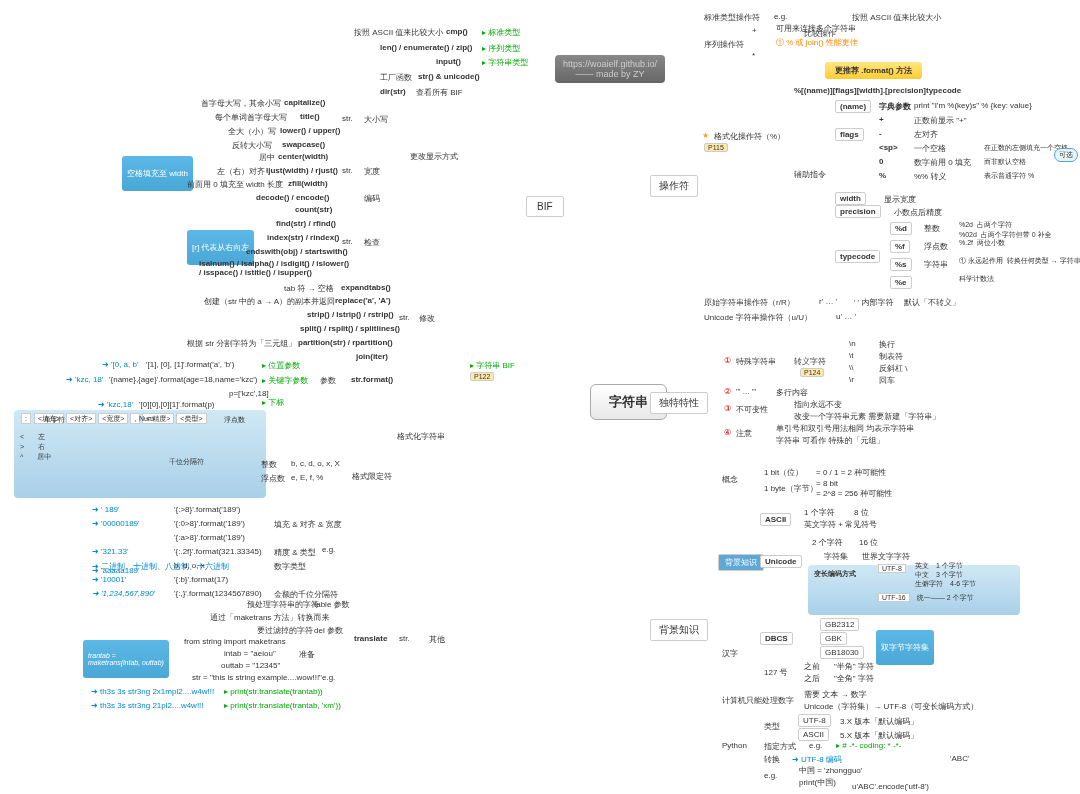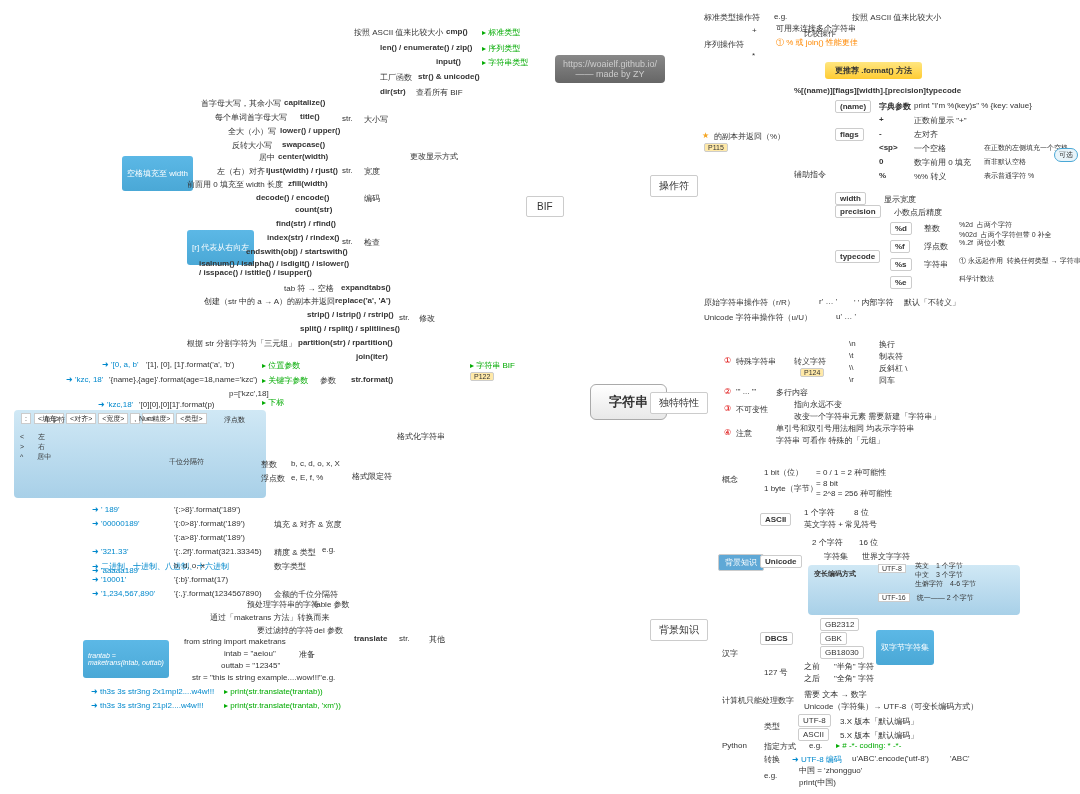--- a/index.html
+++ b/index.html
@@ -132,21 +132,21 @@
     <div class="node flag-b" style="left: 88px; top: 532px; margin-top: 33px;">➜ 'aaaaa189'</div>
     <div class="node" style="left: 170px; top: 532px;">'{:a&gt;8}'.format('189')</div>
     <div class="node flag-b" style="left: 88px; top: 546px;">➜ '321.33'</div>
     <div class="node" style="left: 170px; top: 546px;">'{:.2f}'.format(321.33345)</div>
     <div class="node" style="left: 270px; top: 546px;">精度 &amp; 类型</div>
     <div class="node flag-b" style="left: 88px; top: 560px;">➜ 二进制、十进制、八进制、十六进制</div>
     <div class="node" style="left: 170px; top: 560px;">b, d, o, x</div>
     <div class="node" style="left: 270px; top: 560px;">数字类型</div>
     <div class="node flag-b" style="left: 88px; top: 574px;">➜ '10001'</div>
     <div class="node" style="left: 170px; top: 574px;">'{:b}'.format(17)</div>
-    <div class="node flag-b" style="left: 88px; top: 588px;">➜ '1,234,567,890'</div>
+    <div class="node flag-b" style="left: 88px; top: 588px; font-style: italic;">➜ '1,234,567,890'</div>
     <div class="node" style="left: 170px; top: 588px;">'{:,}'.format(1234567890)</div>
     <div class="node" style="left: 270px; top: 588px;">金额的千位分隔符</div>
   </div>
 
 <div class="node" style="left:350px;top:633px;font-weight:bold">translate</div>
 <div class="node" style="left:395px;top:633px">str.</div>
 <div class="node" style="left:425px;top:633px">其他</div>
 <div class="node" style="left:243px;top:598px">预处理字符串的字符</div>
 <div class="node" style="left:310px;top:598px">table 参数</div>
 <div class="node" style="left:206px;top:611px">通过「maketrans 方法」转换而来</div>
@@ -170,21 +170,21 @@
 <div class="node" style="left:770px;top:11px">e.g.</div>
 <div class="node" style="left:800px;top:27px">比较操作</div>
 <div class="node" style="left:848px;top:11px">按照 ASCII 值来比较大小</div>
 <div class="node" style="left:700px;top:38px">序列操作符</div>
 <div class="node" style="left:748px;top:25px">+</div>
 <div class="node" style="left:772px;top:22px">可用来连接多个字符串</div>
 <div class="node flag-o" style="left:772px;top:36px">① <span>% 或 join() 性能更佳</span></div>
 <div class="node" style="left:748px;top:50px">*</div>
 
 <div class="node star" style="left:698px;top:130px">★</div>
-<div class="node" style="left:710px;top:130px">的副本并返回（%）</div>
+<div class="node" style="left:710px;top:130px">格式化操作符（%）</div>
 <div class="node box" style="left:704px;top:143px;background:#ffe9a8;font-size:7px;padding:0 3px">P115</div>
 <div class="node yellow-banner" style="left:825px;top:62px">更推荐 .format() 方法</div>
 <div class="node" style="left:790px;top:85px;font-weight:bold">%[(name)][flags][width].[precision]typecode</div>
 <div class="node" style="left:790px;top:168px">辅助指令</div>
 
 <div id="auxrows">
     <div class="node box" style="left: 835px; top: 100px; font-weight: bold;">(name)</div>
     <div class="node" style="left: 875px; top: 100px; font-weight: bold; text-align: center;">字典参数</div>
     <div class="node" style="left: 910px; top: 100px;">print "I'm %(key)s" % {key: value}</div>
     <div class="node box" style="left: 835px; top: 128px; font-weight: bold;">flags</div>
@@ -310,17 +310,17 @@
 <div class="node" style="left:760px;top:720px">类型</div>
 <div class="node box" style="left:798px;top:714px">UTF-8</div>
 <div class="node" style="left:836px;top:715px">3.X 版本「默认编码」</div>
 <div class="node box" style="left:798px;top:728px">ASCII</div>
 <div class="node" style="left:836px;top:729px">5.X 版本「默认编码」</div>
 <div class="node" style="left:760px;top:740px">指定方式</div>
 <div class="node" style="left:805px;top:740px">e.g.</div>
 <div class="node flag-g" style="left:832px;top:740px">▸ <span># -*- coding: * -*-</span></div>
 <div class="node" style="left:760px;top:753px">转换</div>
 <div class="node flag-b" style="left:788px;top:753px">➜ <span>UTF-8 编码</span></div>
-<div class="node" style="left:848px;top:753px">u'ABC'.encode('utf-8')</div>
+<div class="node" style="left:848px;top:781px">u'ABC'.encode('utf-8')</div>
 <div class="node" style="left:946px;top:753px">'ABC'</div>
 <div class="node" style="left:760px;top:770px">e.g.</div>
 <div class="node" style="left:795px;top:764px">中国 = 'zhongguo'</div>
 <div class="node" style="left:795px;top:776px">print(中国)</div>
 
 </body></html>

